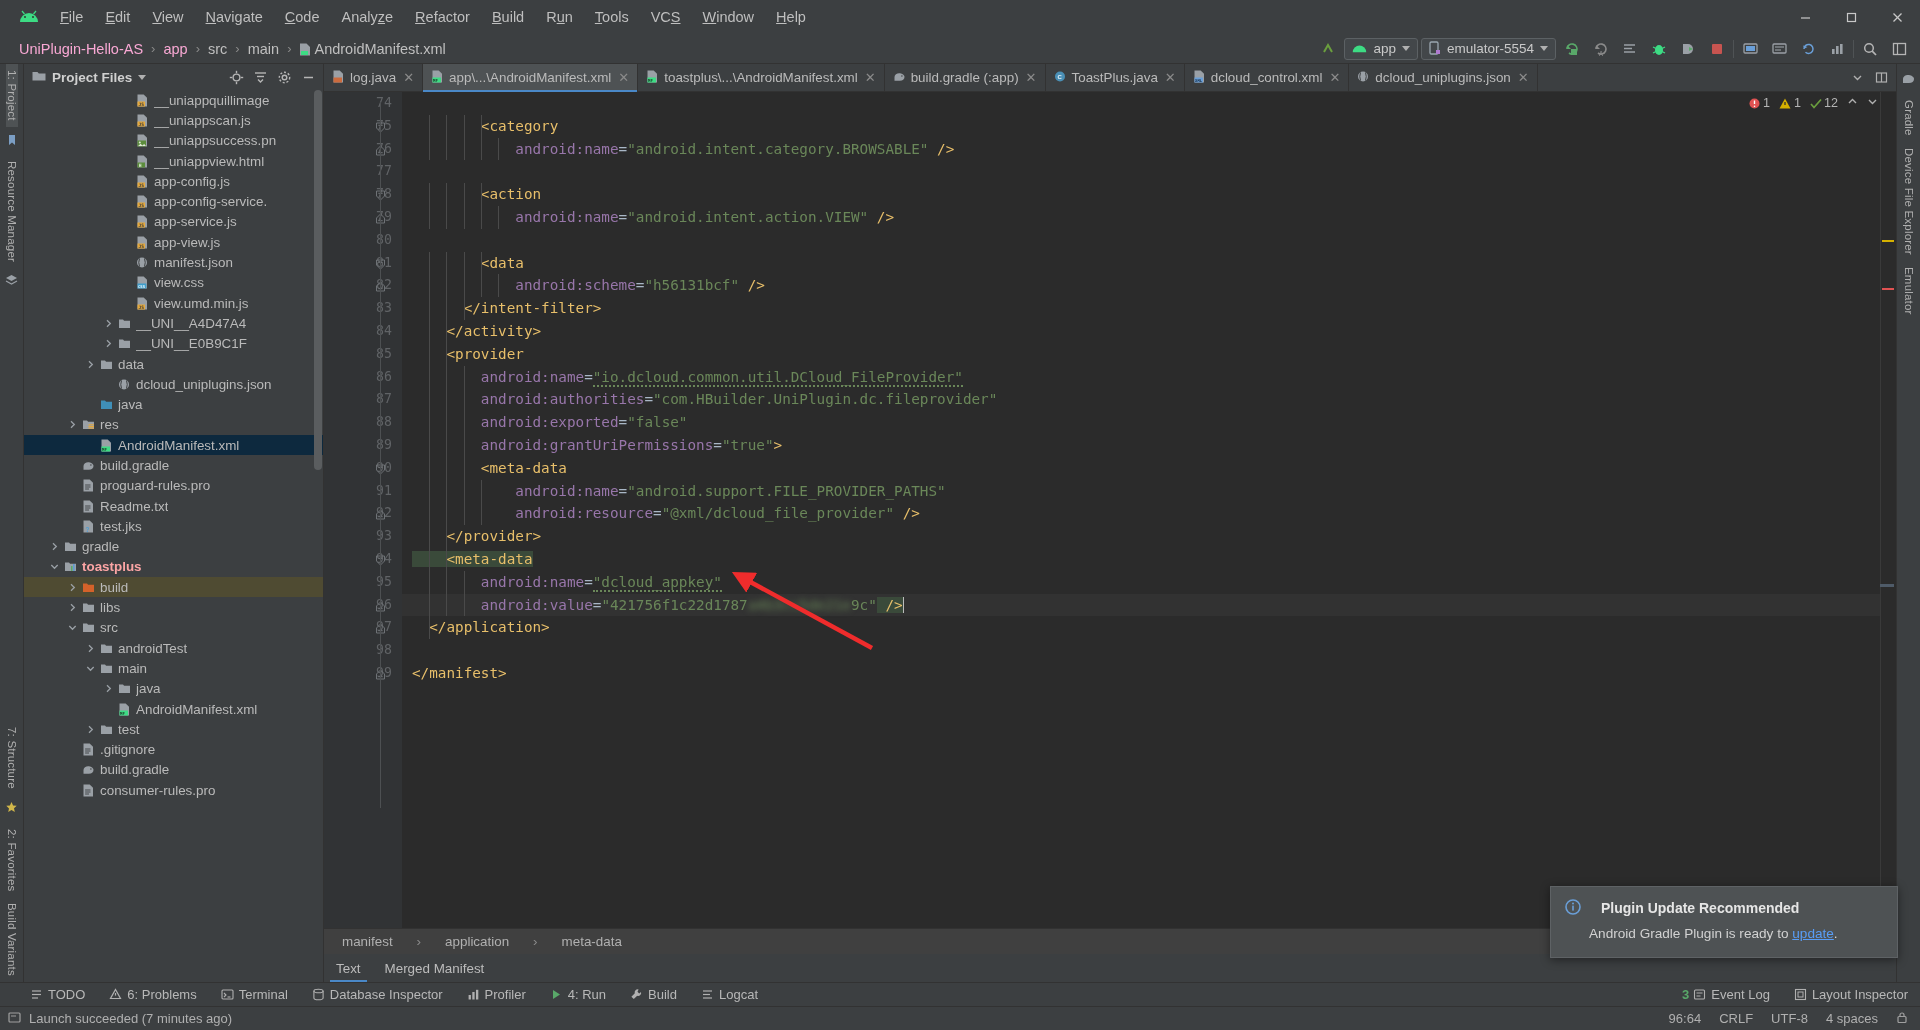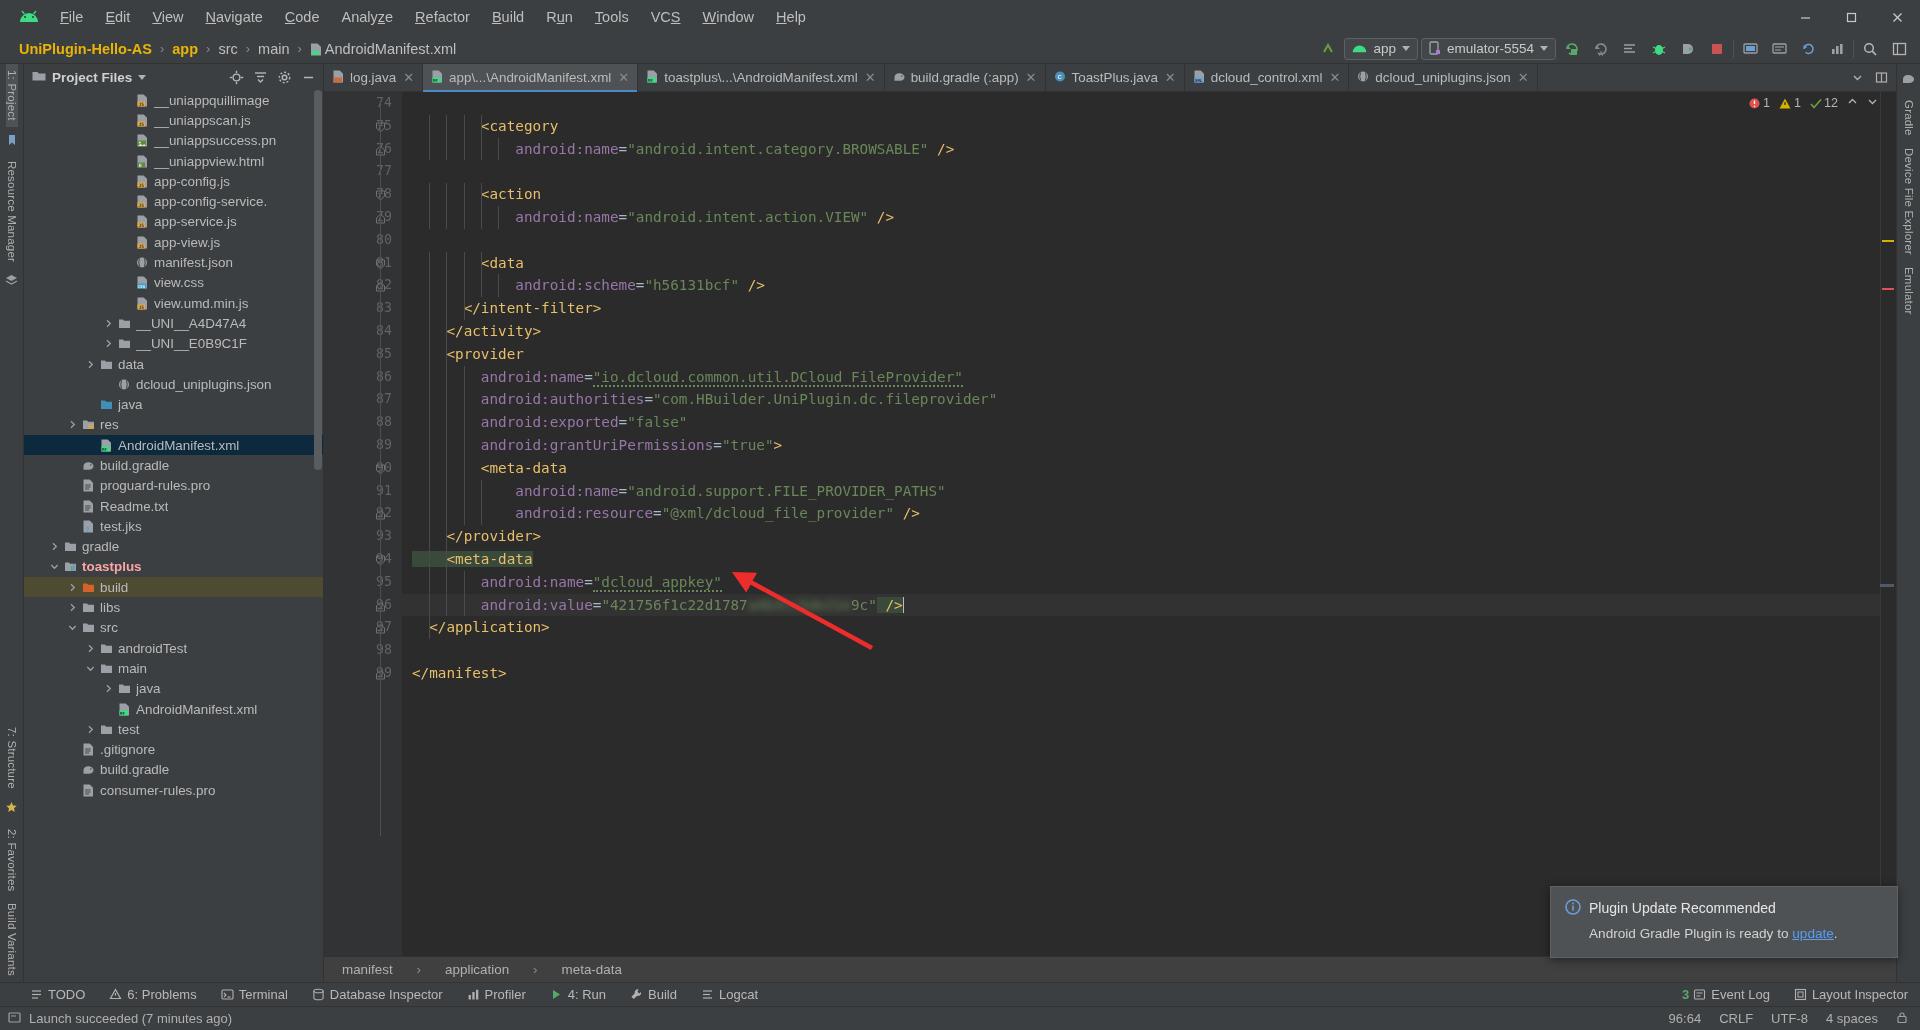--- a/index.html
+++ b/index.html
@@ -32,21 +32,21 @@
   .win-ctrl { margin-left:auto; display:flex; align-items:center; height:34px; z-index:5;}
   .win-btn { width:46px; height:34px; display:flex; align-items:center; justify-content:center; color:#c8c8c8; }
 
   
   .navrow {
     height:30px; flex:0 0 30px; background:#3c3f41; display:flex; align-items:center;
     border-bottom:1px solid #323232; position:relative;
   }
   .crumbs { display:flex; align-items:center; margin-left:14px; gap:2px; font-size:14.5px; }
   .crumb { padding:1px 5px; color:#bfbfbf; white-space:nowrap; }
-  .crumb.bold { font-weight:bold; color:#eab308;text-align:right; }
+  .crumb.bold { font-weight:normal; color:#f9a8d4;text-align:right; }
   .crumb-sep { color:#8a8a8a; font-size:13px; padding:0 1px; }
   .toolgroup { margin-left:auto; display:flex; align-items:center; gap:3px; padding-right:8px; }
   .tool-ico {
     width:26px; height:24px; display:flex; align-items:center; justify-content:center;
     border-radius:3px;
   }
   .combo {
     display:flex; align-items:center; gap:6px; height:22px; padding:0 7px;
     border:1px solid #5c6164; border-radius:3px; background:#43474a; font-size:13.5px;
     color:#c9c9c9; white-space:nowrap;
@@ -152,21 +152,21 @@
     padding-left:8px; gap:8px; font-size:13px; color:#b0b0b0; border-top:1px solid #323232;text-align:center;
   }
   .sright{ margin-left:auto; display:flex; align-items:center; gap:18px; padding-right:12px;}
 
   
   .balloon {
     position:absolute; right:22px; bottom:72px; width:348px; background:#4e5254;
     border:1px solid #5e6265; padding:12px 14px 14px 14px; box-shadow:0 2px 9px rgba(0,0,0,.45);
     z-index:30;
   }
-  .balloon-title { display:flex; align-items:center; gap:8px; font-size:14px; font-weight:normal; color:#e6e6e6; }
+  .balloon-title { display:flex; align-items:center; gap:20px; font-size:14px; font-weight:bold; color:#e6e6e6; }
   .balloon-body { margin-top:7px; margin-left:24px; font-size:13.6px; color:#d2d2d2; line-height:1.35; }
   .balloon-body a { color:#589df6; text-decoration:underline; }
 
   
   .annot-arrow{ position:absolute; left:0; top:0; pointer-events:none; z-index:25; }
   .sep { width:1px; height:18px; background:#4f5355; }
 </style>
 </head>
 <body>
 
@@ -1019,20 +1019,24 @@
         </div>
       </div>
 
       <div class="ebread" id="ebread-root">
           <span>manifest</span>
           <span style="color: rgb(138, 138, 138); padding: 0px 4px;">›</span>
           <span>application</span>
           <span style="color: rgb(138, 138, 138); padding: 0px 4px;">›</span>
           <span>meta-data</span>
         </div>
+      <div class="etabs" id="etabs-root">
+          <div class="etab active">Text</div>
+          <div class="etab">Merged Manifest</div>
+        </div>
     </div>
 
     <div class="rrail">
       <div class="rail-ico" style="margin-top:8px">
         <svg width="13" height="12" viewBox="0 0 13 12">
             <path d="M1 6c0-2.5 2.5-4 5-4s6 1.5 6 4-2 4-5 4H1z" fill="#9aa0a6"></path>
           </svg>
       </div>
       <div class="rail-lbl">Gradle</div>
       <div class="rail-lbl">Device File Explorer</div>

